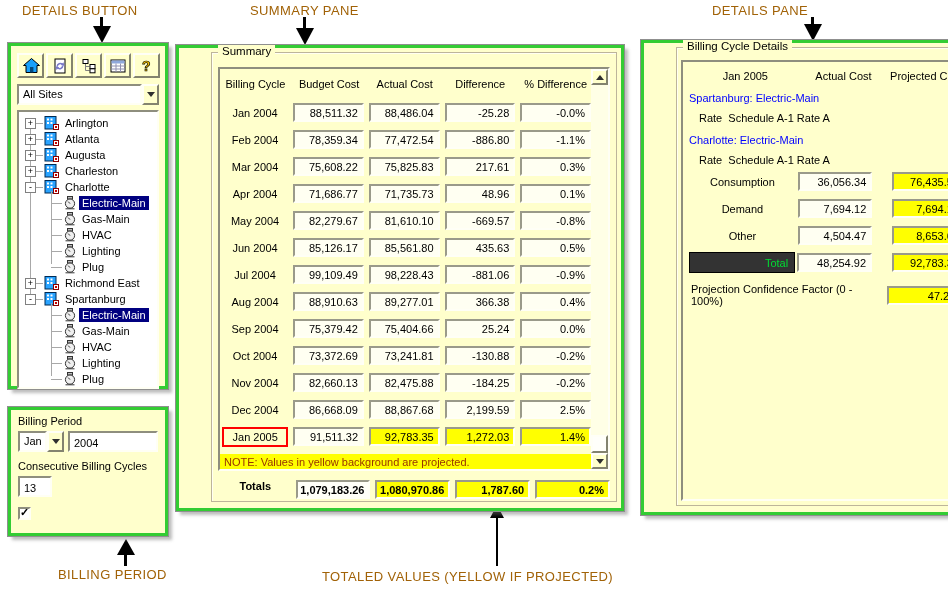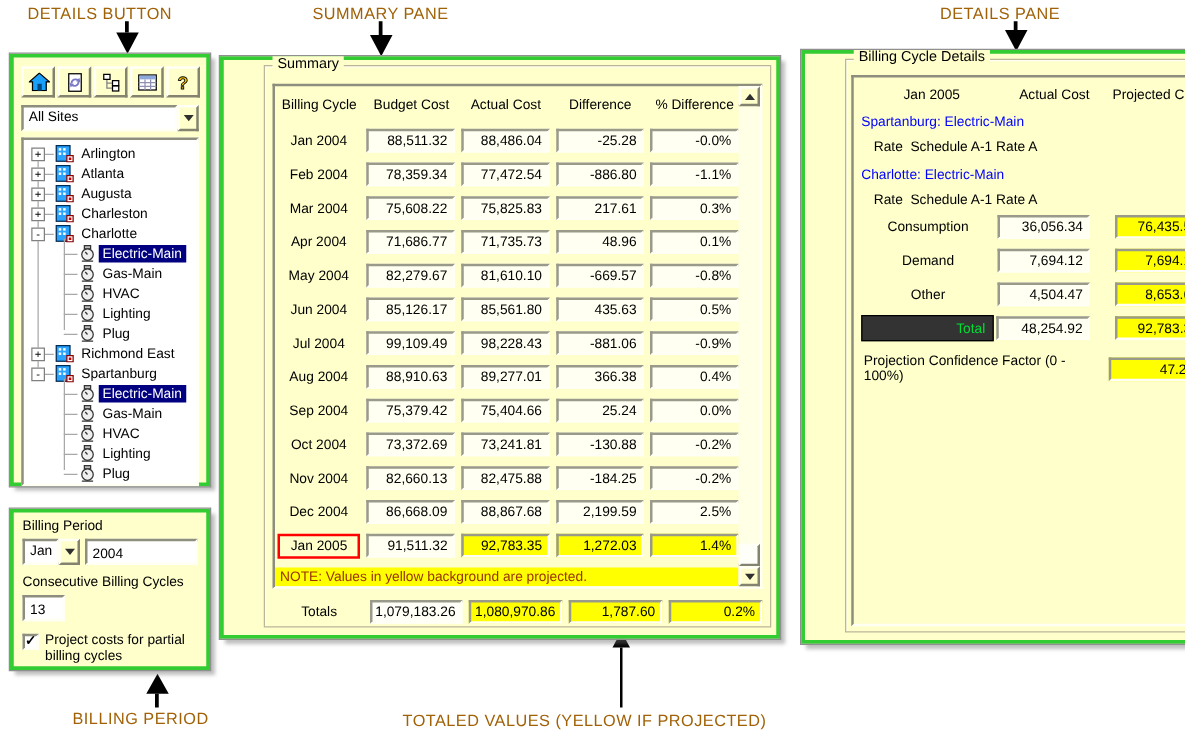--- a/index.html
+++ b/index.html
@@ -85,21 +85,21 @@
   .slabel{width:74px;text-align:center;font-size:11px;height:20px;line-height:20px;box-sizing:border-box;}
   .slabel.sel-red{border:2px solid #FF0000;line-height:16px;}
   .snote{margin-top:auto;background:#FFFF00;color:#993300;font-size:11px;padding:2px 4px 1px 4px;}
   .sb{width:17px;display:flex;flex-direction:column;background:#FFFFE6;}
   .sb-btn{height:16px;background:#FFFFCC;display:flex;align-items:center;justify-content:center;
     border:2px solid;border-color:#fffff6 #83836f #83836f #fffff6;box-sizing:border-box;}
   .sb-track{flex:1;display:flex;flex-direction:column;}
   .sb-spacer{flex:1;}
   .sb-thumb{height:18px;background:#fffffa;border:2px solid;
     border-color:#fffff6 #83836f #83836f #fffff6;box-sizing:border-box;}
-  .totals-row{display:flex;align-items:center;margin-top:9px;padding-left:2px;}
+  .totals-row{display:flex;margin-top:9px;padding-left:2px;font-weight:bold;}
   .totals-row .slabel{height:auto;line-height:normal;}
   .cell.wide{background:#FFFFF8;}
 
   
   #details-panel{left:641px;top:40px;width:344px;height:475px;}
   #details-panel .groupbox{padding:12px 4px 4px 4px;}
   .dt-inner{border:2px solid;border-color:#8e8e7e #fffff4 #fffff4 #8e8e7e;
     height:100%;box-sizing:border-box;padding:6px 6px;overflow:hidden;}
   .dt-head{display:flex;font-size:11px;margin-top:2px;}
   .dt-head .c0{width:116px;text-align:center;}
@@ -125,21 +125,21 @@
 <div id="stage">
 
   <div class="ann" style="left:22px;top:3px;">DETAILS BUTTON</div>
   <div class="arr-stem" style="left:100px;top:17px;width:3px;height:9px;"></div>
   <div class="arr-down" style="left:93px;top:26px;"></div>
 
   <div class="ann" style="left:250px;top:3px;">SUMMARY PANE</div>
   <div class="arr-stem" style="left:303px;top:17px;width:3px;height:11px;"></div>
   <div class="arr-down" style="left:296px;top:28px;"></div>
 
-  <div class="ann" style="left:752px;top:3px;">DETAILS PANE</div>
+  <div class="ann" style="left:712px;top:3px;">DETAILS PANE</div>
   <div class="arr-stem" style="left:811px;top:17px;width:3px;height:7px;"></div>
   <div class="arr-down" style="left:804px;top:24px;"></div>
 
   <div class="arr-up" style="left:117px;top:539px;"></div>
   <div class="arr-stem" style="left:124px;top:555px;width:3px;height:11px;"></div>
   <div class="ann" style="left:58px;top:567px;">BILLING PERIOD</div>
 
   <div class="arr-up small" style="left:490px;top:505px;"></div>
   <div class="arr-stem" style="left:496px;top:518px;width:2px;height:48px;"></div>
   <div class="ann" style="left:322px;top:569px;">TOTALED VALUES (YELLOW IF PROJECTED)</div>
@@ -450,21 +450,20 @@
         </div>
       </div>
       <input class="bp-input" style="width: 90px; margin-left: 4px;" value="2004">
     </div>
     <div class="bp-label">Consecutive Billing Cycles</div>
     <input class="bp-input" style="width: 34px; margin-top: 4px;" value="13">
     <div class="cb-row">
       <div class="cb">
         <span class="mark">✓</span>
       </div>
-      <div class="cb-label" style="width:122px;">Project costs for partial billing cycles</div>
     </div>
   </div>
 
   <div id="summary-panel" class="green-panel">
     <div class="groupbox">
       <span class="legend">Summary</span>
       <div class="table-area sunken">
         <div class="table-content">
           <div class="shead">
             <span class="h0">Billing Cycle</span>

